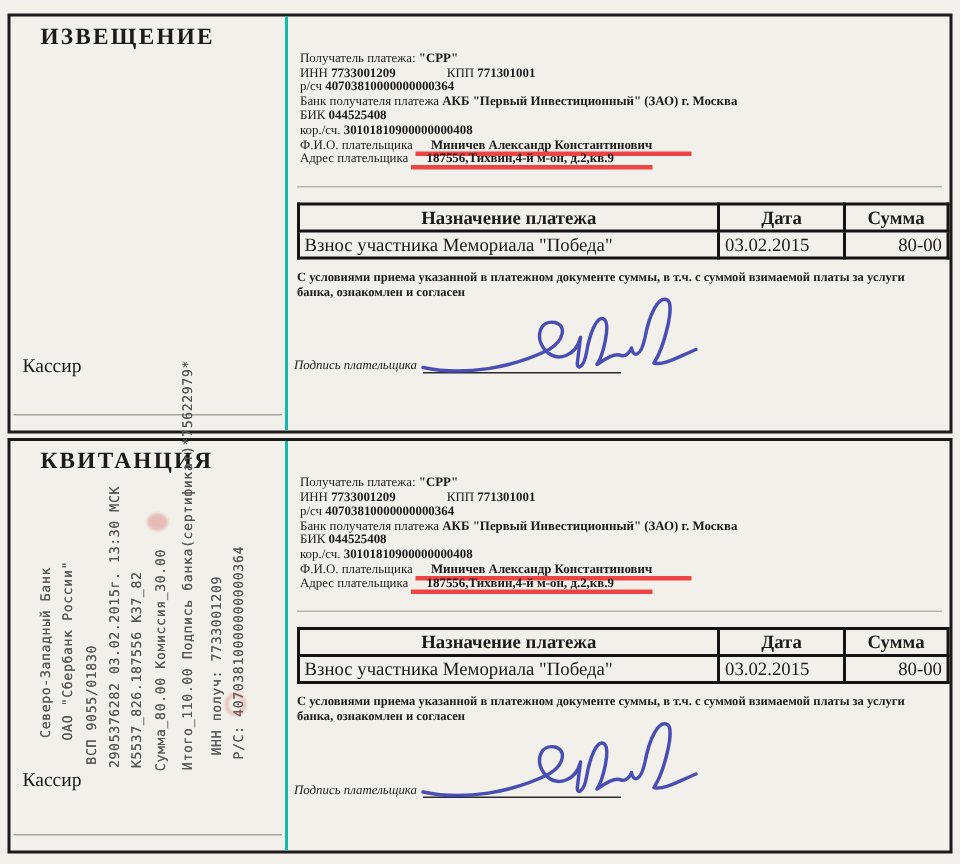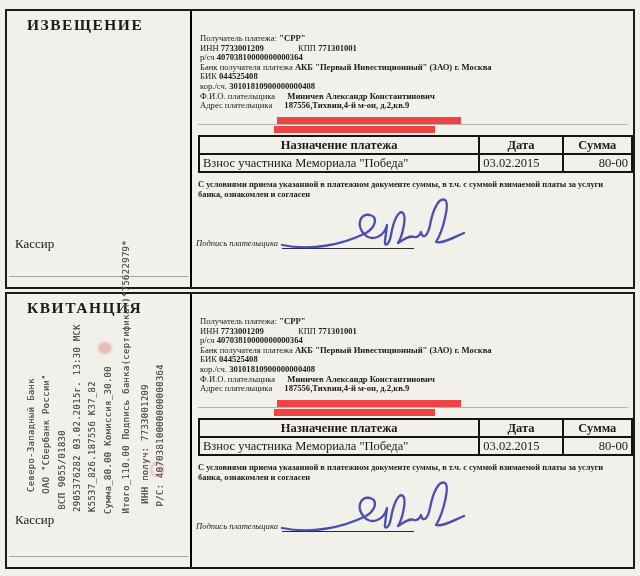--- a/index.html
+++ b/index.html
@@ -6,31 +6,31 @@
   body{
     width:640px;height:576px;position:relative;overflow:hidden;
     background:#f2f0ea;
     font-family:"Liberation Serif","DejaVu Serif",serif;
     color:#1b1b1b;
   }
   
   .slip{position:absolute;left:5px;width:626px;border:2px solid #1b1b1b;background:transparent;}
   .slip.top{top:9px;height:276px;}
   .slip.bottom{top:292px;height:273px;}
-  .left-pane{position:absolute;left:0;top:0;bottom:0;width:183px;border-right:2px solid #000000;}
+  .left-pane{position:absolute;left:0;top:0;bottom:0;width:183px;border-right:2px solid #14b8a6;}
   .right-pane{position:absolute;left:185px;top:0;bottom:0;right:0;}
   .slip-title{position:absolute;left:20px;top:5px;font-size:15.5px;font-weight:bold;letter-spacing:1.5px;}
   .cashier{position:absolute;left:8px;top:225px;font-size:13px;}
   .cashier-line{position:absolute;left:2px;right:2px;bottom:10px;border-top:1px solid #a9a49a;}
   
   .payee{position:absolute;left:8px;top:23px;width:428px;font-size:8.6px;line-height:9.6px;}
   .payee .ln{white-space:nowrap;}
   .payee b{font-weight:bold;}
   .gap{display:inline-block;width:32px;}
-  .uline{border-bottom:7px solid #ef4444;padding:0 26px 16px 10px;font-weight:bold;}
+  .uline{border-bottom:3px solid #ef4444;padding:0 26px 0 10px;font-weight:bold;}
   .thin-rule{position:absolute;left:6px;right:5px;top:113px;border-top:1px solid #b9b5ab;}
   
   table.pay{position:absolute;left:6px;top:124px;border-collapse:collapse;table-layout:fixed;padding-left:40px;}
   table.pay td{border:2px solid #141414;padding:0 3px;height:16px;font-size:12.5px;}
   td.c-purpose{width:279px;}
   td.c-date{width:76px;text-align:left;}
   td.c-sum{width:62px;text-align:right;}
   tr.hdr td{font-weight:bold;text-align:center;font-size:12.5px;}
   
   .terms{position:absolute;left:6px;top:169px;width:430px;font-size:8.4px;line-height:10px;font-weight:600;}

